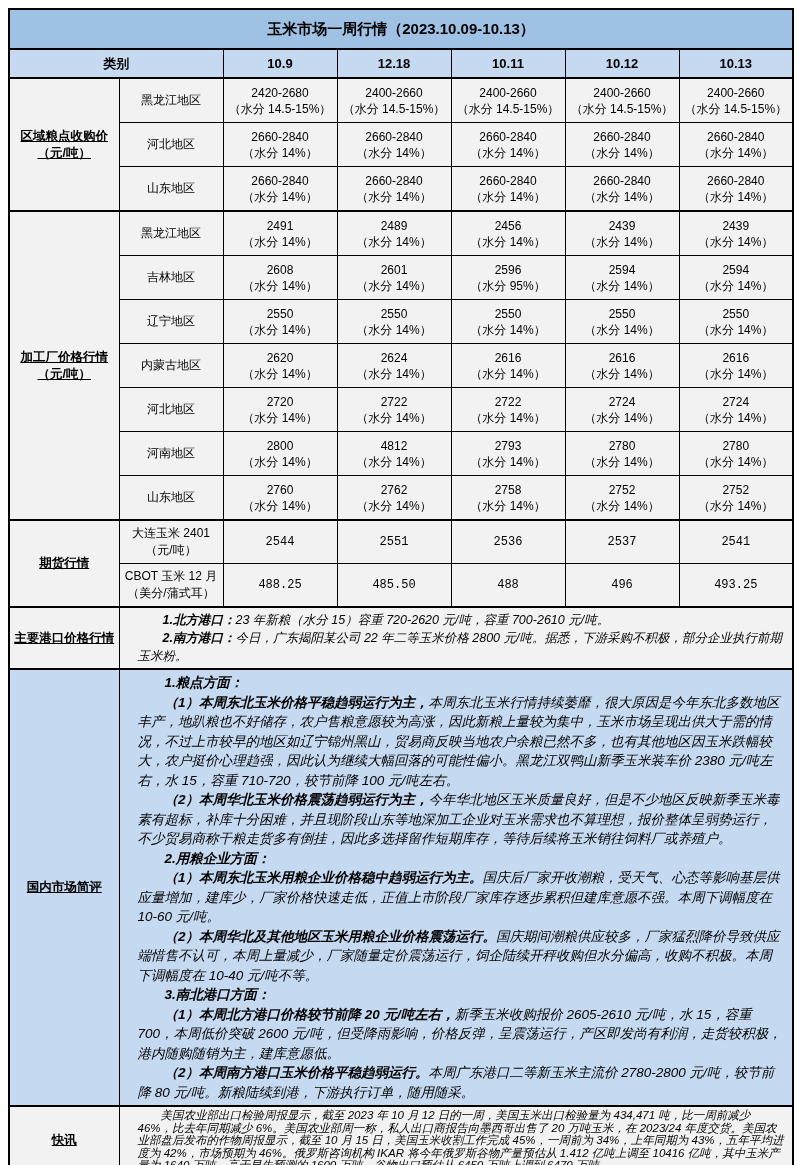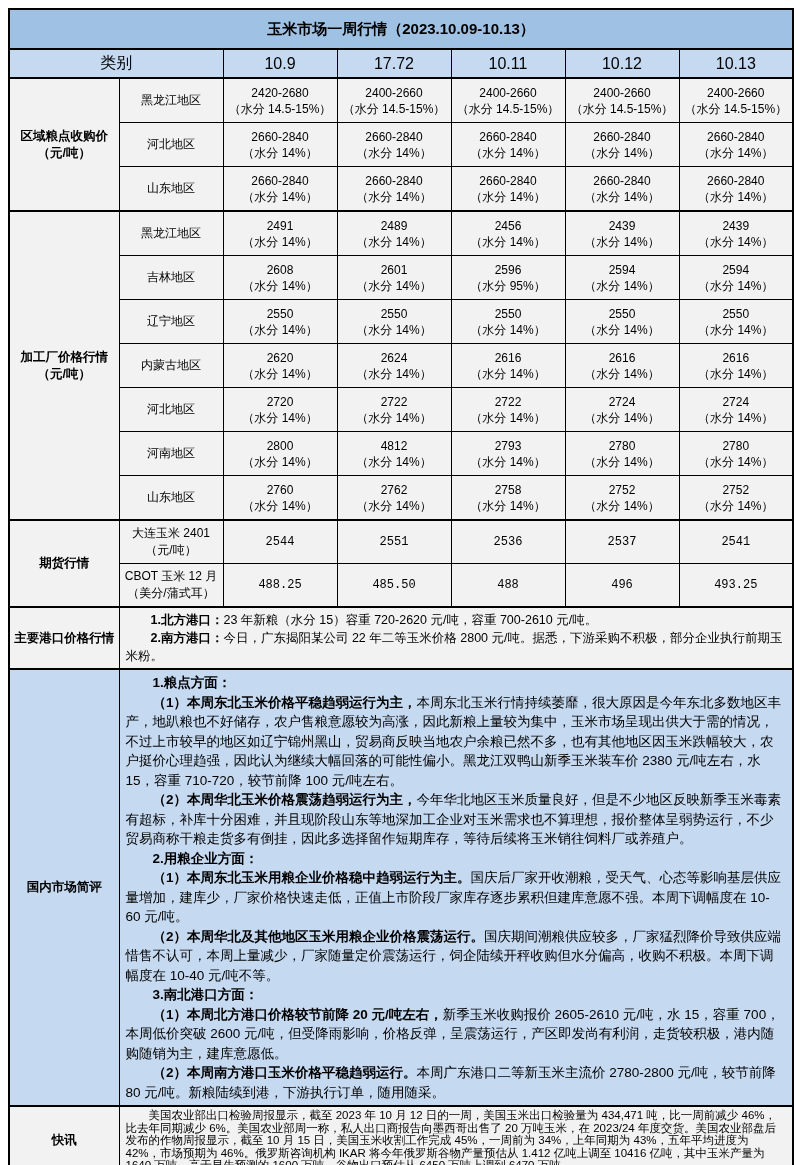--- a/index.html
+++ b/index.html
@@ -4,27 +4,27 @@
 <style>
   html,body{margin:0;padding:0;background:#ffffff;color:#000;
     font-family:"Liberation Sans","DejaVu Sans",sans-serif;}
   .page{width:800px;height:1165px;box-sizing:border-box;padding:8px;background:#fff;}
   table{border-collapse:collapse;table-layout:fixed;width:784px;border:2px solid #000;}
   td{border:1px solid #000;background:#f2f2f2;text-align:center;vertical-align:middle;
      padding:1px 2px;overflow:hidden;}
   .pre{white-space:pre-line;margin-top:32px;}
   .blue{background:#c5d9f1;}
   .titlebar{background:#9fc2e4;font-weight:bold;font-size:15px;height:36px;border-bottom:2px solid #000;}
-  .hd{font-weight:normal;font-size:16px;height:25px;border-bottom:2px solid #000;}
-  .lbl{font-weight:bold;font-size:12.5px;line-height:17px;}
+  .hd{font-weight:bold;font-size:13px;height:25px;border-bottom:2px solid #000;}
+  .lbl{font-weight:bold;font-size:12.5px;line-height:17px;text-decoration:underline;}
   .rgn{font-size:12px;}
   .val{font-size:12px;line-height:16px;height:41px;}
   .fval{font-size:12px;height:40px;font-family:Liberation Mono, monospace;}
   tr.sec > td{border-top:2px solid #000;}
-  .body-txt{text-align:left;padding:3px 8px 3px 6px;}
+  .body-txt{text-align:left;padding:3px 8px 3px 18px;font-style:italic;}
   .ports-txt{font-size:12.5px;line-height:18px;}
   .review-txt{font-size:13.5px;line-height:19.5px;}
   .news-txt{font-size:11.5px;line-height:12.5px;padding-top:2px;padding-bottom:2px;}
   p.para{margin:0;text-indent:2em;}
   .b{font-weight:bold;}
 </style>
 </head>
 <body>
 
 <div class="page">
@@ -40,21 +40,21 @@
   </colgroup>
 
   <tbody>
         <tr>
     <td class="titlebar" colspan="7">玉米市场一周行情（2023.10.09-10.13）</td>
   </tr>
 
   <tr>
     <td class="hd blue" colspan="2">类别</td>
     <td class="hd blue">10.9</td>
-    <td class="hd blue">17.72</td>
+    <td class="hd blue">12.18</td>
     <td class="hd blue">10.11</td>
     <td class="hd blue">10.12</td>
     <td class="hd blue">10.13</td>
   </tr>
 
   <tr class="sec">
     <td class="lbl pre" rowspan="3">区域粮点收购价
 （元/吨）</td>
     <td class="rgn">黑龙江地区</td>
     <td class="val pre">2420-2680

